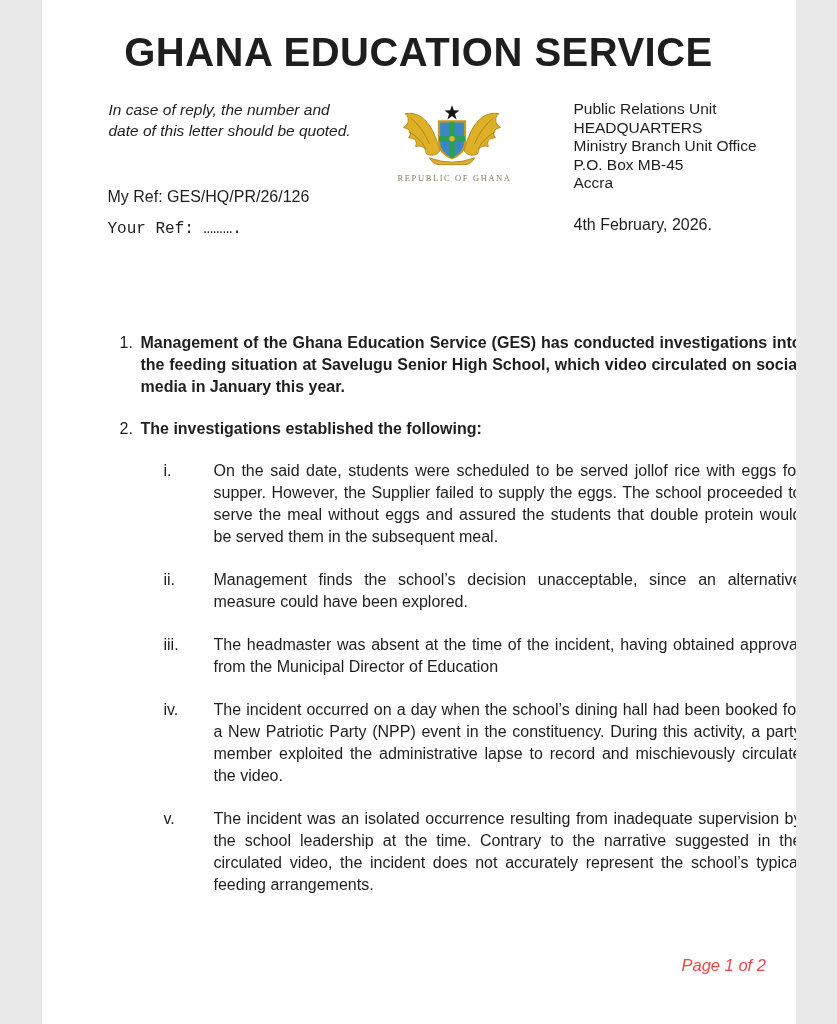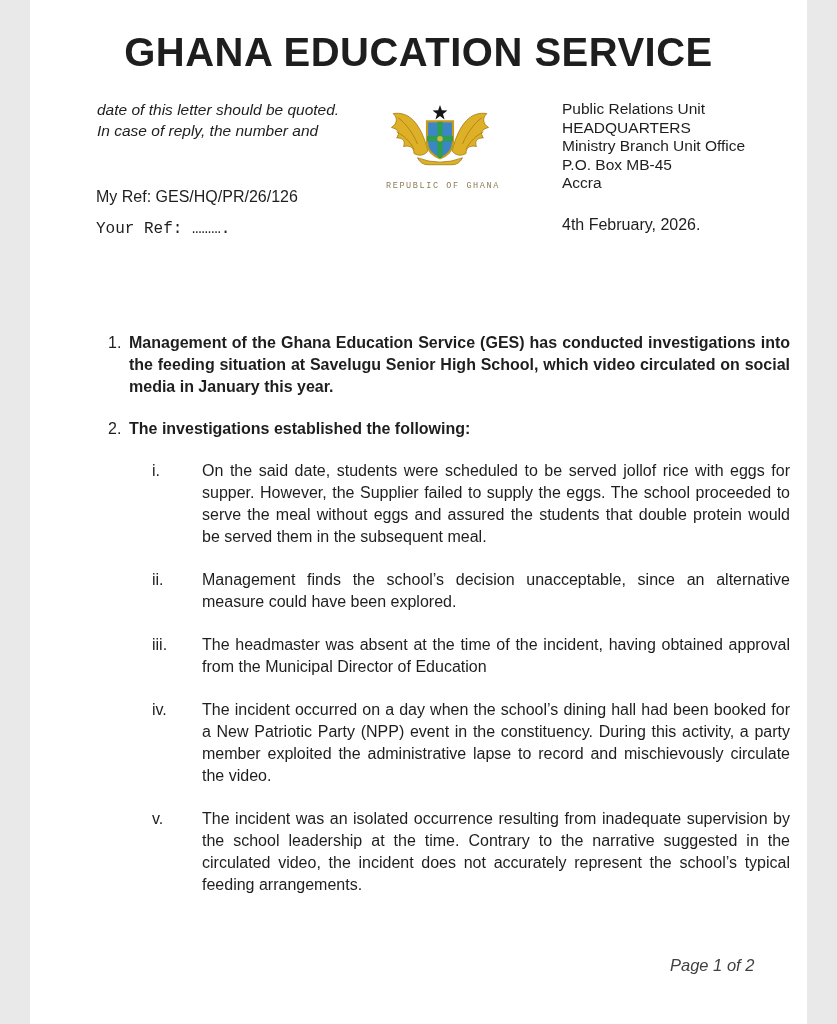--- a/index.html
+++ b/index.html
@@ -13,41 +13,40 @@
   }
   html,body{margin:0;padding:0;background:#e9e9e9;}
   .page{
     position:relative;
     width:754px;height:1024px;
     margin:0 auto;
     background:#ffffff;
     font-family:"Liberation Sans", sans-serif;
     color:var(--ink);
     overflow:hidden;
-    padding-left:23px;
   }
   .doc-title{
     position:absolute;top:30px;left:0;width:100%;
     margin:0;text-align:center;
     font-size:40px;font-weight:bold;letter-spacing:0.5px;
   }
   .reply-note{
     position:absolute;left:67px;top:99px;
     font-style:italic;font-size:15.5px;line-height:21px;
   }
   .emblem{
     position:absolute;left:356px;top:104px;width:108px;
     text-align:center;
   }
   .emblem svg{display:block;margin:0 auto;}
   .emblem-caption{
-    margin-top:11px;
+    margin-top:3px;
     font-size:8.5px;letter-spacing:1.6px;
     color:var(--caption);white-space:nowrap;
-    font-family:Liberation Mono, monospace;
+    font-family:Liberation Serif, serif;
   }
   .address{
     position:absolute;left:532px;top:100px;
     font-size:15.5px;line-height:18.6px;
   }
   .ref-my{position:absolute;left:66px;top:188px;font-size:16px;text-align:center;}
   .ref-your{position:absolute;left:66px;top:220px;font-size:16px;font-family:Liberation Mono, monospace;}
   .date-line{position:absolute;left:532px;top:216px;font-size:16px;}
   .release{
     position:absolute;top:268px;left:0;width:100%;text-align:center;
@@ -69,33 +68,33 @@
     font-size:16px;line-height:22px;
   }
   .item{display:flex;margin-bottom:20px;}
   .item .num{flex:none;width:21px;}
   .item .txt{flex:1;text-align:justify;font-weight:bold;}
   .sub{display:flex;margin-left:44px;margin-bottom:21px;}
   .sub .num{flex:none;width:50px;}
   .sub .txt{flex:1;text-align:justify;}
   .page-footer{
     position:absolute;left:640px;top:956px;
-    font-style:italic;font-size:16.5px;color:#404040;
+    font-style:italic;font-size:16.5px;color:#ef4444;
   }
 </style>
 </head>
 <body>
 
 <div class="page">
 
   <h1 class="doc-title">GHANA EDUCATION SERVICE</h1>
 
   <div class="reply-note">
+    <div>In case of reply, the number and</div>
     <div>date of this letter should be quoted.</div>
-    <div>In case of reply, the number and</div>
   </div>
 
   <div class="emblem">
     <svg width="104" height="66" viewBox="0 0 120 76">
 
       <path d="M46,54 C38,22 24,8 6,11 C12,17 10,23 4,27 C12,29 14,33 10,39 C18,39 20,43 18,49 C26,47 30,51 30,57 C35,60 42,60 46,54 Z" fill="var(--gold)" stroke="var(--gold-dark)" stroke-width="1"></path>
       <path d="M12,16 C20,22 28,32 34,46 M10,32 C18,36 26,44 30,52" stroke="var(--gold-dark)" stroke-width="1" fill="none"></path>
 
       <g transform="scale(-1,1) translate(-120,0)">
         <path d="M46,54 C38,22 24,8 6,11 C12,17 10,23 4,27 C12,29 14,33 10,39 C18,39 20,43 18,49 C26,47 30,51 30,57 C35,60 42,60 46,54 Z" fill="var(--gold)" stroke="var(--gold-dark)" stroke-width="1"></path>

